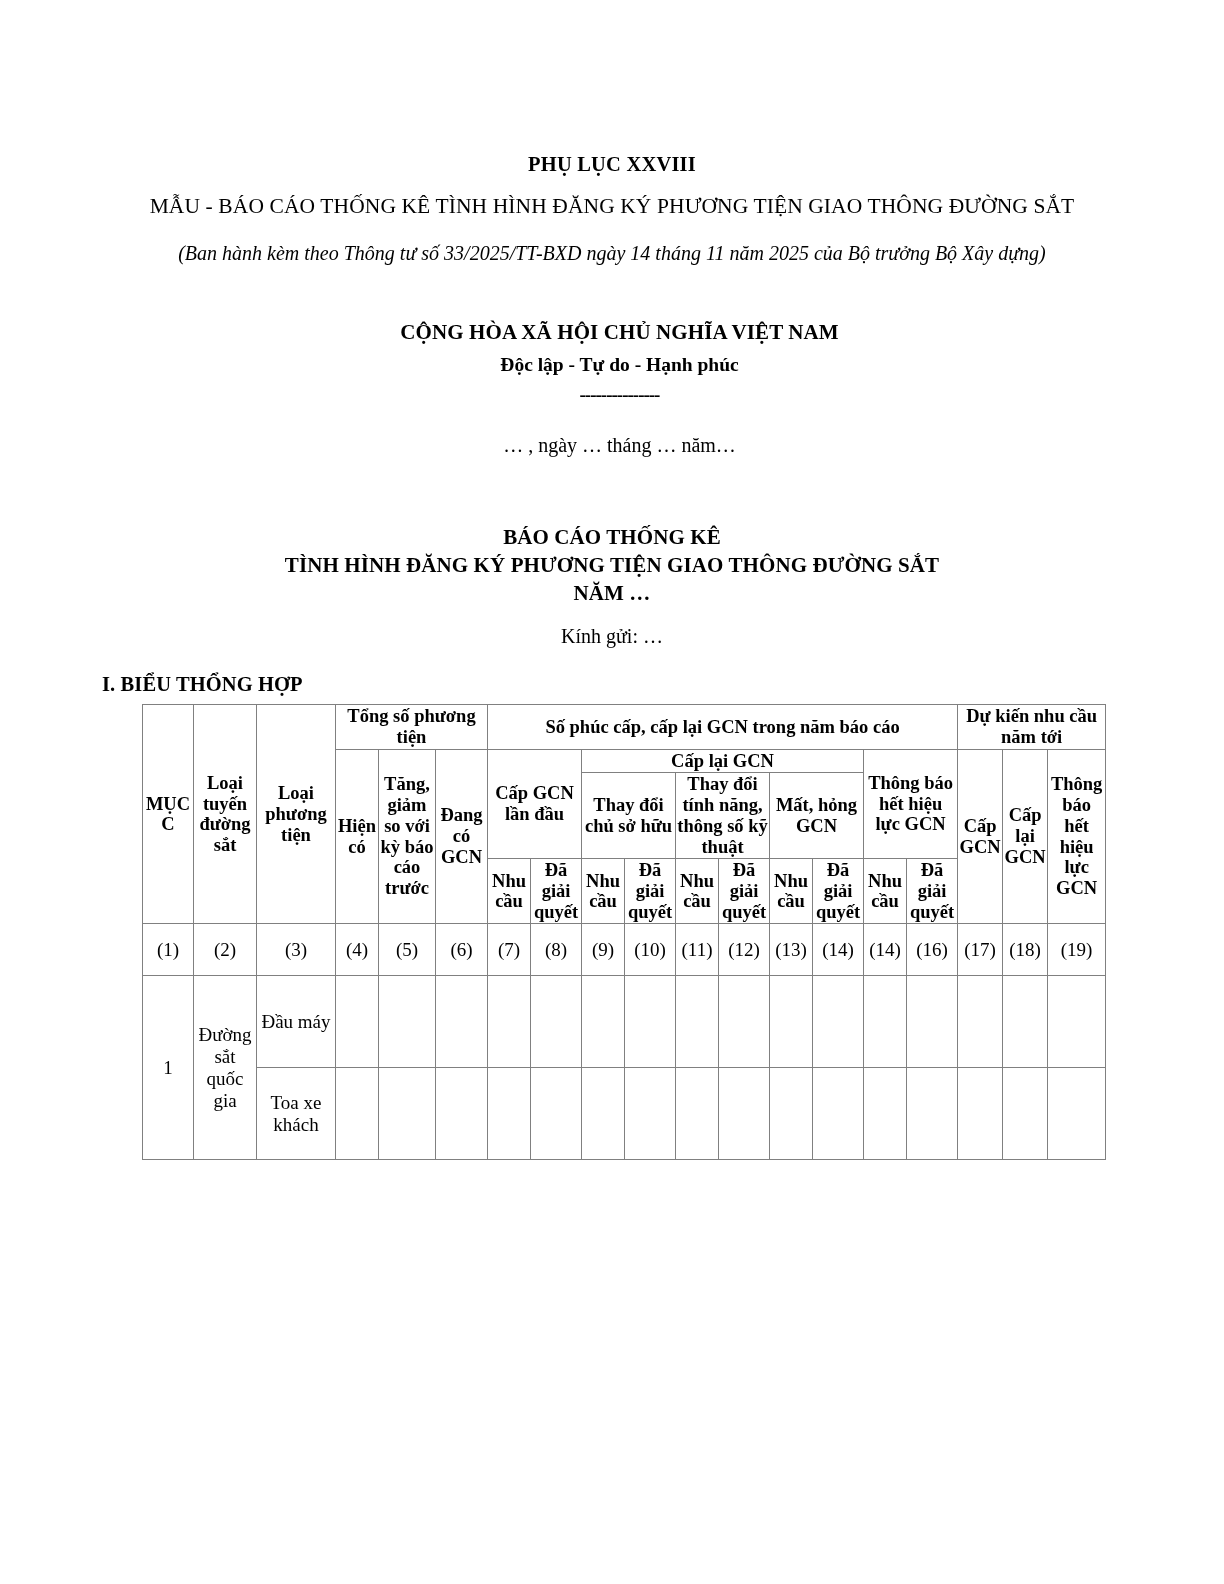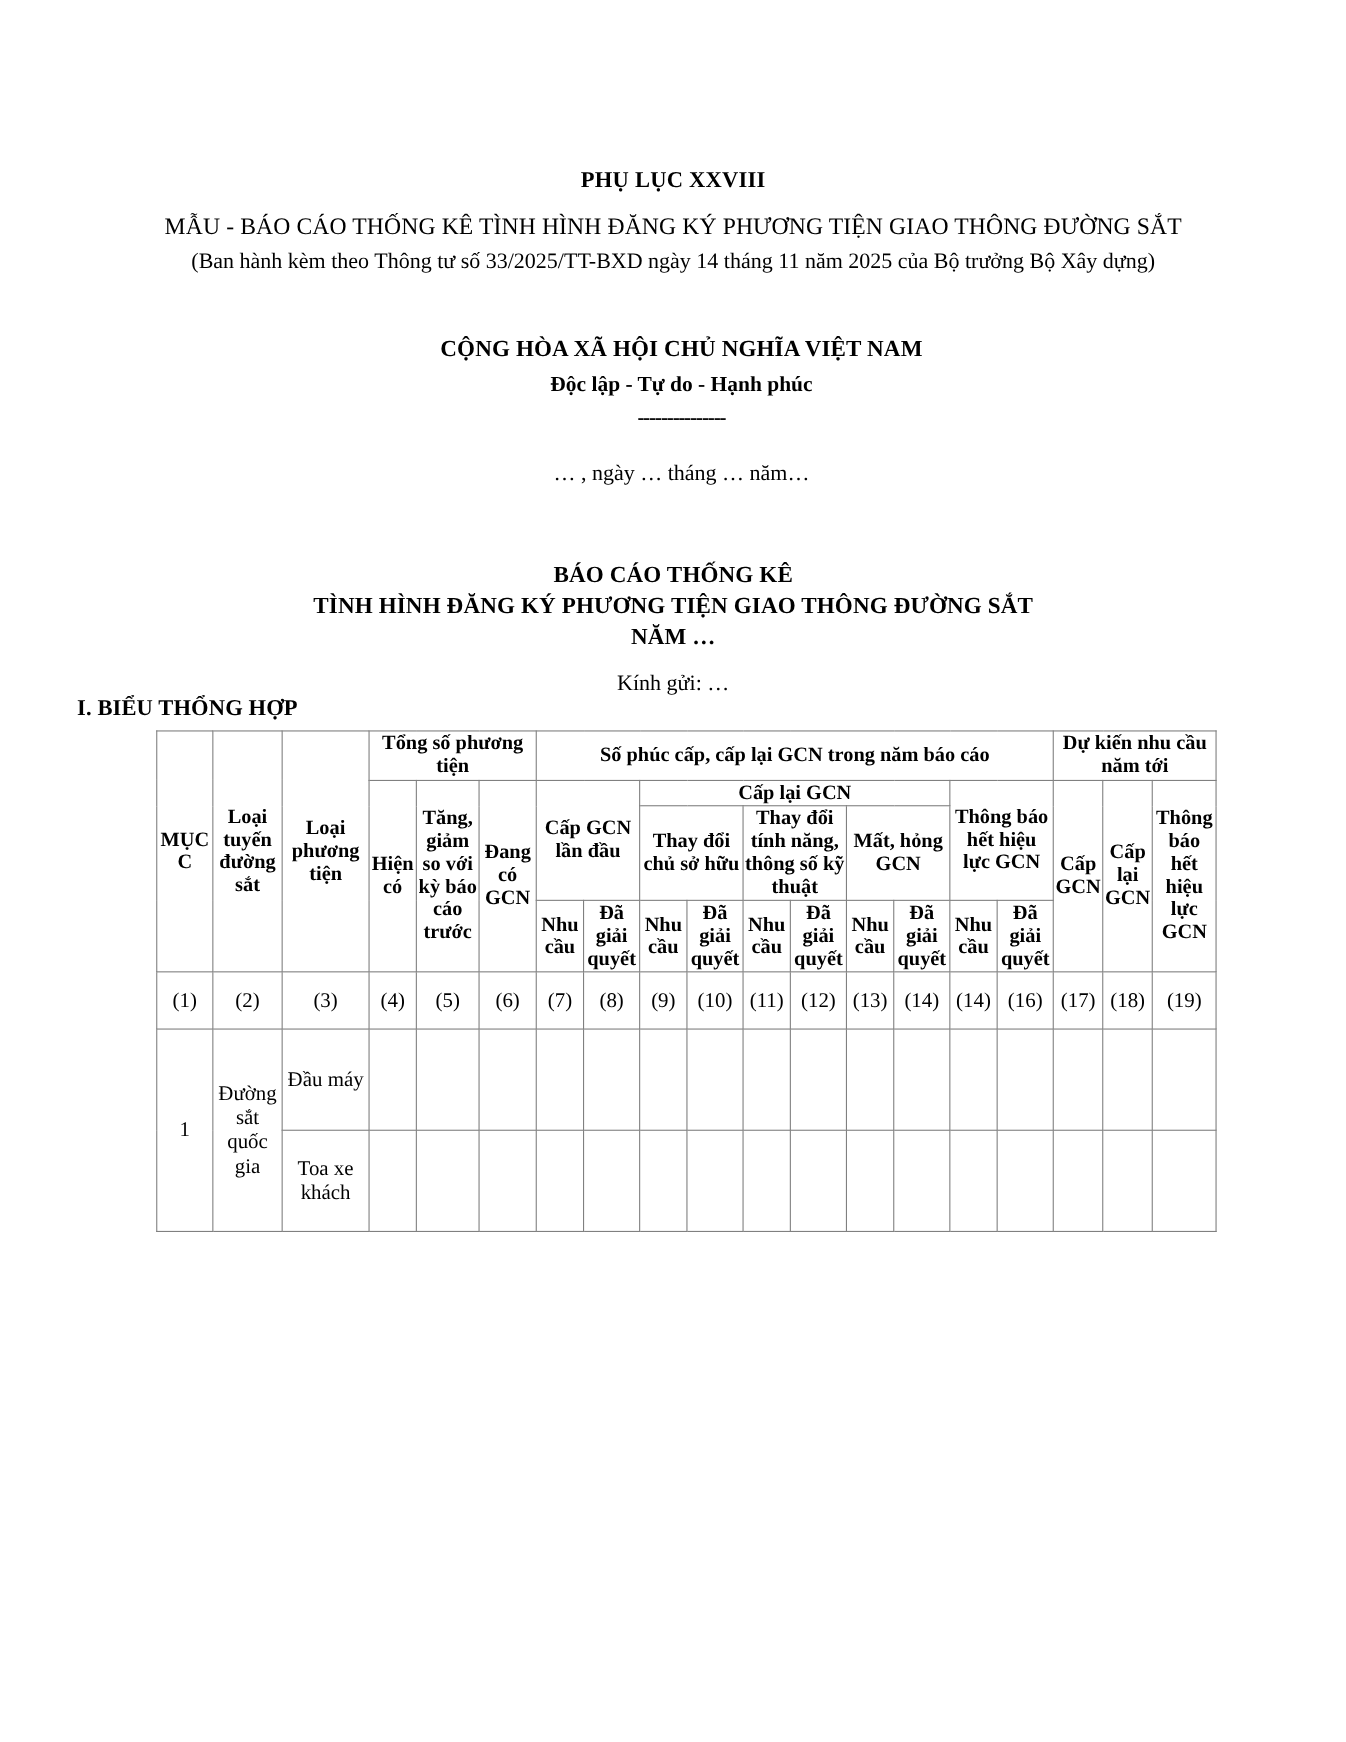--- a/index.html
+++ b/index.html
@@ -19,22 +19,22 @@
   .title-block { padding-top: 152px; text-align: center; }
   .appendix-label {
     font-size: 20.5px; font-weight: bold; letter-spacing: .2px;
     line-height: 1.25;
   }
   .form-title {
     font-size: 21.5px; font-weight: normal; line-height: 1.32;
     margin-top: 14px; padding: 0 84px; letter-spacing: .1px;
   }
   .issued-note {
-    font-size: 20px; line-height: 1.36;
-    margin-top: 5px; padding: 0 62px;
+    font-size: 20px; font-style: italic; line-height: 1.36;
+    margin-top: 20px; padding: 0 62px;
   }
 
   
   .org-row {
     display: flex; align-items: flex-start;
     margin-top: 52px; padding: 0 135px 0 150px;
   }
   .org-left { width: 335px; text-align: center; }
   .org-right { flex: 1; text-align: center; }
   .org-name {
@@ -53,22 +53,22 @@
 
   
   .report-title { text-align: center; margin-top: 66px; }
   .report-title .l1 { font-size: 21px; font-weight: bold; line-height: 1.34; letter-spacing: .1px; }
   .report-title .l2 { font-size: 21px; font-weight: bold; line-height: 1.34; letter-spacing: .1px; }
   .report-title .l3 { font-size: 21px; font-weight: bold; line-height: 1.34; letter-spacing: .1px; }
   .recipient { text-align: center; font-size: 20px; margin-top: 18px; }
 
   
   .section-heading {
-    font-size: 20.5px; font-weight: bold; 
-    padding-left: 70px; letter-spacing: .1px;
+    font-size: 20.5px; font-weight: bold; margin-top: 25px;
+    padding-left: 102px; letter-spacing: .1px;
   }
 
   
   .table-wrap { margin-top: 8px; padding-left: 142px; }
   table.stat {
     border-collapse: collapse;
     width: 936px;
     table-layout: fixed;
   }
   table.stat th, table.stat td {

